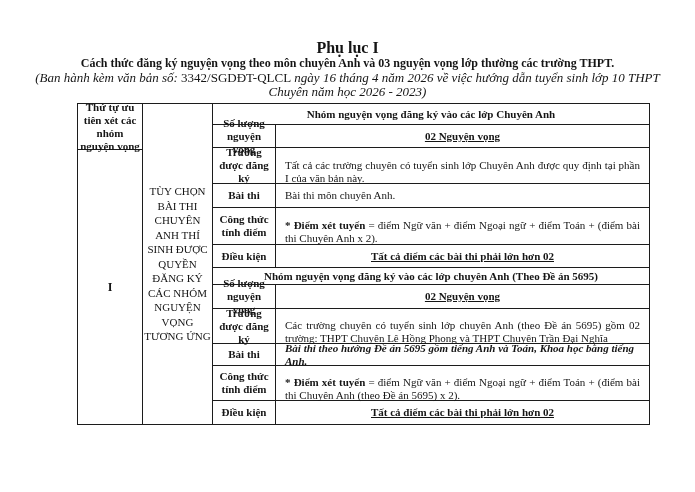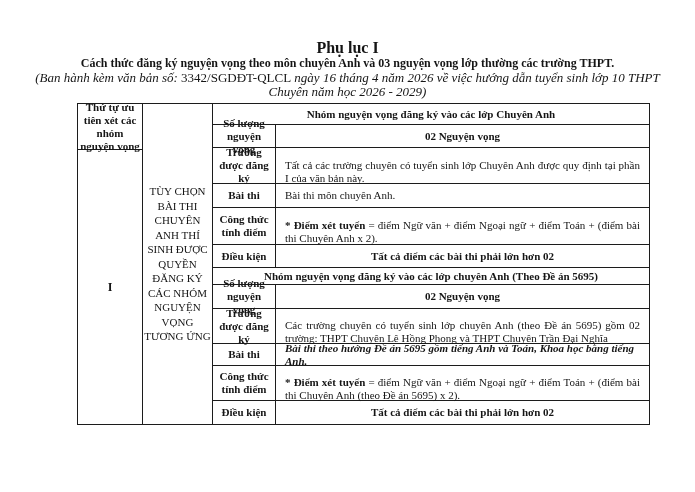--- a/index.html
+++ b/index.html
@@ -45,34 +45,34 @@
   .row:last-child{border-bottom:none;}
   .lbl{
     width:63px;border-right:1px solid #1c1c1c;font-weight:bold;
     display:flex;align-items:center;justify-content:center;text-align:center;
     padding:1px 2px;
   }
   .val{
     flex:1;display:flex;align-items:center;
     padding:2px 9px;text-align:left;
   }
-  .val.center{justify-content:center;text-align:center;font-weight:bold;}
+  .val.center{justify-content:center;text-align:center;font-weight:bold;text-decoration:underline;}
   .val.justify span{display:inline;}
   .val.justify{text-align:justify;margin-top:12px;}
   .val.justify .inner{width:100%;text-align:justify;}
   .val.bolditalic{font-weight:bold;font-style:italic;}
 </style>
 </head>
 <body>
 
 <div class="doc-header">
   <div class="appendix-title">Phụ lục I</div>
   <div class="doc-subtitle">Cách thức đăng ký nguyện vọng theo môn chuyên Anh và 03 nguyện vọng lớp thường các trường THPT.</div>
   <div class="issuance"><span>(Ban hành kèm văn bản số: </span><span class="docno">3342/SGDĐT-QLCL</span><span> ngày 16 tháng 4 năm 2026 về việc hướng dẫn tuyển sinh lớp 10 THPT</span></div>
-  <div class="issuance">Chuyên năm học 2026 - 2029)</div>
+  <div class="issuance">Chuyên năm học 2026 - 2023)</div>
 </div>
 
 <div class="tbl">
 
   <div class="colA">
     <div class="colA-hdr">Thứ tự ưu tiên xét các nhóm nguyện vọng</div>
     <div class="colA-body">I</div>
   </div>
 
   <div class="colB">TÙY CHỌN BÀI THI CHUYÊN ANH THÍ SINH ĐƯỢC QUYỀN ĐĂNG KÝ CÁC NHÓM NGUYỆN VỌNG TƯƠNG ỨNG</div>

